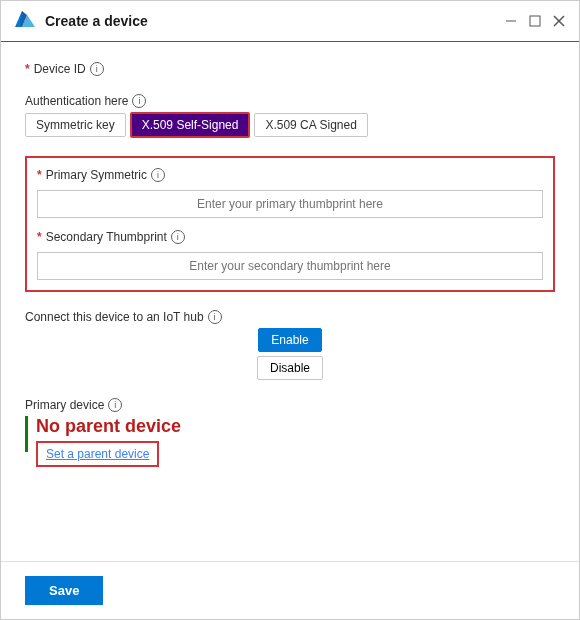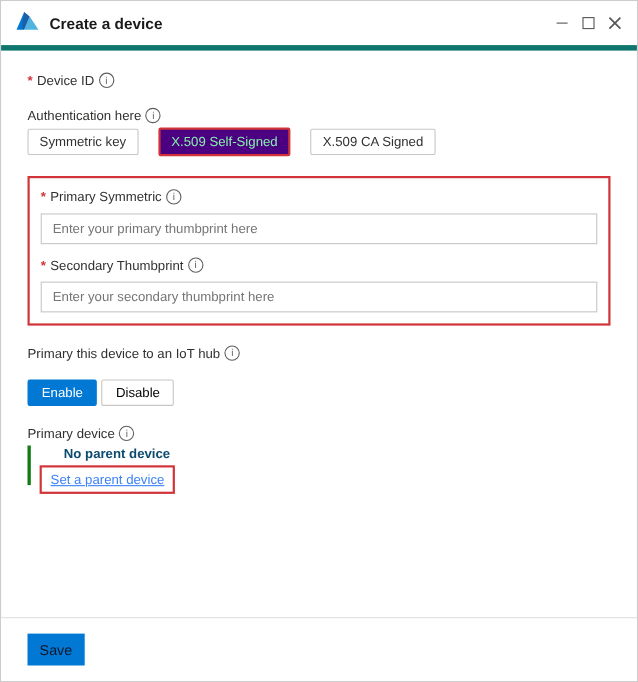--- a/index.html
+++ b/index.html
@@ -18,21 +18,21 @@
       background: #fff;
       border: 1px solid #ccc;
       box-shadow: 2px 2px 8px rgba(0,0,0,0.2);
       display: flex;
       flex-direction: column;
     }
     .title-bar {
       display: flex;
       align-items: center;
       padding: 8px 12px;
-      border-bottom: 5px solid #0f766e;
+      border-bottom: 1px solid #0f766e;
       background: #fff;
       min-height: 40px;
     }
     .title-bar-logo {
       width: 24px;
       height: 24px;
       margin-right: 8px;
       flex-shrink: 0;
     }
     .title-bar-title {
@@ -96,66 +96,66 @@
       color: #a19f9d;
       outline: none;
       font-family: inherit;
     }
     .text-input.red-border {
       border: 2px solid #d13438;
     }
     .auth-type-row {
       display: flex;
       align-items: center;
-      gap: 14px;
+      gap: 0;
     }
     .auth-btn {
       padding: 4px 10px;
       font-size: 12px;
       cursor: pointer;
       border: 1px solid #c8c6c4;
       background: #fff;
       color: #323130;
       font-family: inherit;
       border-radius: 2px;
       margin-right: 4px;
     }
     .auth-btn.active {
       background: #4b0082;
-      color: #86efac;
+      color: #ffffff;
       border: 2px solid #d13438;
       font-weight: 500;
     }
     .connect-row {
       display: flex;
       align-items: center;
       gap: 4px;
-      margin-top: 17px;
+      margin-top: 4px;
+      flex-direction: column;
     }
     .toggle-btn {
       padding: 4px 12px;
       font-size: 12px;
       cursor: pointer;
       border: 1px solid #c8c6c4;
       background: #fff;
       color: #000000;
       font-family: inherit;
       border-radius: 2px;
     }
     .toggle-btn.active {
       background: #0078d4;
       color: #fff;
       border-color: #0078d4;
     }
     .parent-device-label {
-      font-size: 12px;
+      font-size: 18px;
       font-weight: 700;
-      color: #0c4a6e;
+      color: #b91c1c;
       margin-bottom: 4px;
-      margin-left: 22px;
     }
     .set-parent-link {
       display: inline-block;
       padding: 4px 8px;
       border: 2px solid #d13438;
       color: #3b82f6;
       font-size: 12px;
       cursor: pointer;
       text-decoration: underline;
     }
@@ -171,27 +171,27 @@
       align-items: flex-start;
       margin-top: 4px;
     }
     .footer {
       border-top: 1px solid #e0e0e0;
       padding: 14px 24px;
       background: #fff;
     }
     .save-btn {
       background: #0078d4;
-      color: #0f172a;
+      color: #ffffff;
       border: none;
-      padding: 7px 11px;
+      padding: 7px 24px;
       font-size: 13px;
       cursor: pointer;
       font-family: inherit;
-      font-weight: 400;
+      font-weight: 700;
     }
     .thumbprint-section {
       border: 2px solid #d13438;
       padding: 10px;
       margin-bottom: 0;
     }
     .thumb-field {
       margin-bottom: 12px;
     }
     .thumb-field:last-child {
@@ -199,20 +199,21 @@
     }
     .thumb-input {
       width: 100%;
       border: 1px solid #c8c6c4;
       padding: 6px 10px;
       font-size: 12px;
       color: #4d7c0f;
       outline: none;
       font-family: inherit;
       margin-top: 4px;
+      text-align: center;
     }
   </style>
 </head>
 <body>
 
 <div class="window">
 
   <div class="title-bar">
 
     <svg class="title-bar-logo" viewBox="0 0 24 24" xmlns="http://www.w3.org/2000/svg">
@@ -279,21 +280,21 @@
           <span class="required-star">*</span>
           <span>Secondary Thumbprint</span>
           <span class="info-icon">i</span>
         </div>
         <input type="text" class="thumb-input" placeholder="Enter your secondary thumbprint here" style="">
       </div>
     </div>
 
     <div class="field-group" style="margin-top:18px;">
       <div class="field-label">
-        <span>Primary this device to an IoT hub</span>
+        <span>Connect this device to an IoT hub</span>
         <span class="info-icon">i</span>
       </div>
       <div class="connect-row">
         <button class="toggle-btn active">Enable</button>
         <button class="toggle-btn">Disable</button>
       </div>
     </div>
 
     <div class="field-group">
       <div class="field-label">

